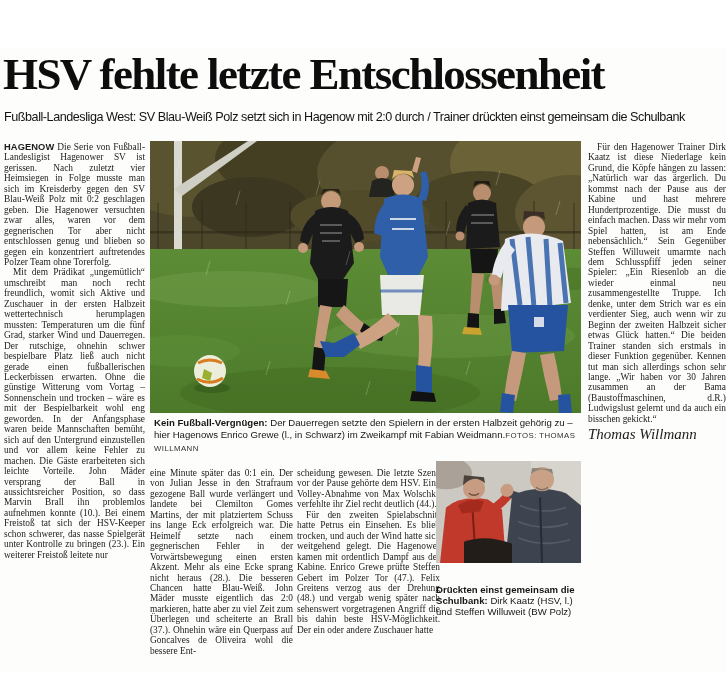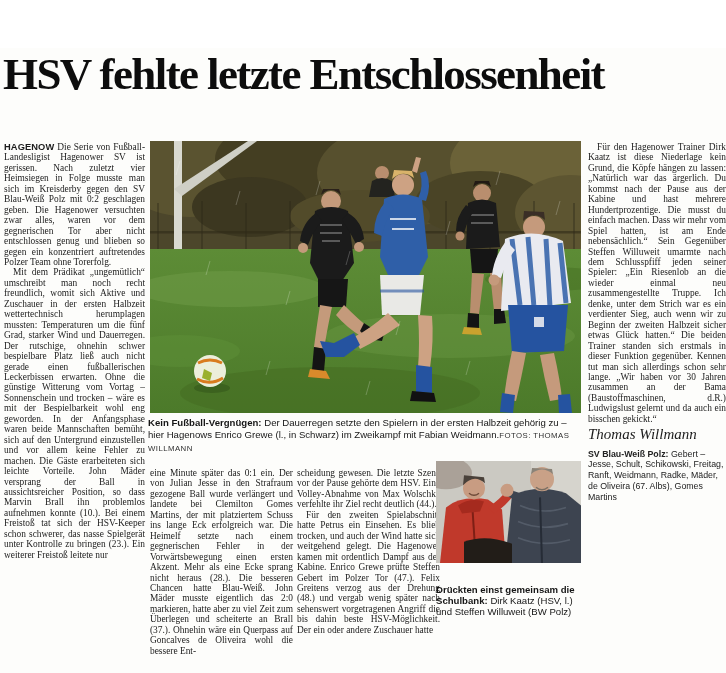--- a/index.html
+++ b/index.html
@@ -35,39 +35,40 @@
   .col5 { left:588px; top:94px;  width:138px; height:579px; }
   figure { position:absolute; overflow:hidden; }
   .photo-main     { left:150px; top:93px;  width:431px; height:272px; }
   .photo-trainers { left:436px; top:413px; width:145px; height:102px; }
   figure svg { display:block; width:100%; height:100%; }
   .caption {
     position:absolute; font-family:"Liberation Sans", sans-serif;
     font-size:9.6px; line-height:12.1px; color:#161616; text-align:left;
   }
   .caption b { font-weight:700; }
-  .caption-main     { left:148px; top:369px; width:431px; }
+  .caption-main     { left:154px; top:369px; width:431px; }
   .caption-trainers { left:436px; top:536px; width:145px; line-height:11px; }
   .credit { font-size:7.8px; letter-spacing:0.45px; color:#2e2e2e; }
   .byline {
     font-family:"Liberation Serif", serif; font-style:italic;
     font-size:15px; text-align:left; margin:5px 10px 9px 0; color:#1c1c1c;
   }
   .lineup {
     font-family:"Liberation Sans", sans-serif; font-size:8.8px;
     line-height:10.7px; text-align:left; color:#222; text-indent:0 !important;
   }
   .lineup b { font-weight:700; }
 </style>
 </head>
 <body>
 
 <div class="page">
 
   <h1 class="headline">HSV fehlte letzte Entschlossenheit</h1>
+  <div class="subhead">Fußball-Landesliga West: SV Blau-Weiß Polz setzt sich in Hagenow mit 2:0 durch / Trainer drückten einst gemeinsam die Schulbank</div>
 
   <div class="col col1">
     <p><span class="dateline">HAGENOW</span> <span>Die Serie von Fußball-Landesligist Hagenower SV ist gerissen. Nach zuletzt vier Heimsiegen in Folge musste man sich im Kreisderby gegen den SV Blau-Weiß Polz mit 0:2 geschlagen geben. Die Hagenower versuchten zwar alles, waren vor dem gegnerischen Tor aber nicht entschlossen genug und blieben so gegen ein konzentriert auftretendes Polzer Team ohne Torerfolg.</span></p>
     <p class="indent">Mit dem Prädikat „ungemütlich“ umschreibt man noch recht freundlich, womit sich Aktive und Zuschauer in der ersten Halbzeit wettertechnisch herumplagen mussten: Temperaturen um die fünf Grad, starker Wind und Dauerregen. Der rutschige, ohnehin schwer bespielbare Platz ließ auch nicht gerade einen fußballerischen Leckerbissen erwarten. Ohne die günstige Witterung vom Vortag – Sonnenschein und trocken – wäre es mit der Bespielbarkeit wohl eng geworden. In der Anfangsphase waren beide Mannschaften bemüht, sich auf den Untergrund einzustellen und vor allem keine Fehler zu machen. Die Gäste erarbeiteten sich leichte Vorteile. John Mäder versprang der Ball in aussichtsreicher Position, so dass Marvin Brall ihn problemlos aufnehmen konnte (10.). Bei einem Freistoß tat sich der HSV-Keeper schon schwerer, das nasse Spielgerät unter Kontrolle zu bringen (23.). Ein weiterer Freistoß leitete nur</p>
   </div>
 
   <figure class="photo-main">
     <svg viewBox="0 0 431 272" preserveAspectRatio="none">
       <defs>
         <linearGradient id="grassG" x1="0" y1="0" x2="0" y2="1">
@@ -249,17 +250,16 @@
   <div class="caption caption-trainers">
     <b>Drückten einst gemeinsam die Schulbank:</b>
     <span>Dirk Kaatz (HSV, l.) und Steffen Willuweit (BW Polz)</span>
   </div>
 
 
   <div class="col col5">
     <p class="indent">Für den Hagenower Trainer Dirk Kaatz ist diese Niederlage kein Grund, die Köpfe hängen zu lassen: „Natürlich war das ärgerlich. Du kommst nach der Pause aus der Kabine und hast mehrere Hundertprozentige. Die musst du einfach machen. Dass wir mehr vom Spiel hatten, ist am Ende nebensächlich.“ Sein Gegenüber Steffen Willuweit umarmte nach dem Schlusspfiff jeden seiner Spieler: „Ein Riesenlob an die wieder einmal neu zusammengestellte Truppe. Ich denke, unter dem Strich war es ein verdienter Sieg, auch wenn wir zu Beginn der zweiten Halbzeit sicher etwas Glück hatten.“ Die beiden Trainer standen sich erstmals in dieser Funktion gegenüber. Kennen tut man sich allerdings schon sehr lange. „Wir haben vor 30 Jahren zusammen an der Bama (Baustoffmaschinen, d.R.) Ludwigslust gelernt und da auch ein bisschen gekickt.“</p>
     <div class="byline">Thomas Willmann</div>
     <div>
-      <p class="lineup"><b>SV Blau-Weiß Polz:</b> <span>Gebert – Jesse, Schult, Schikowski, Freitag, Ranft, Weidmann, Radke, Mäder, de Oliveira (67. Albs), Gomes Martins</span></p>
     </div>
   </div>
 
 </div>
 
 </body></html>

